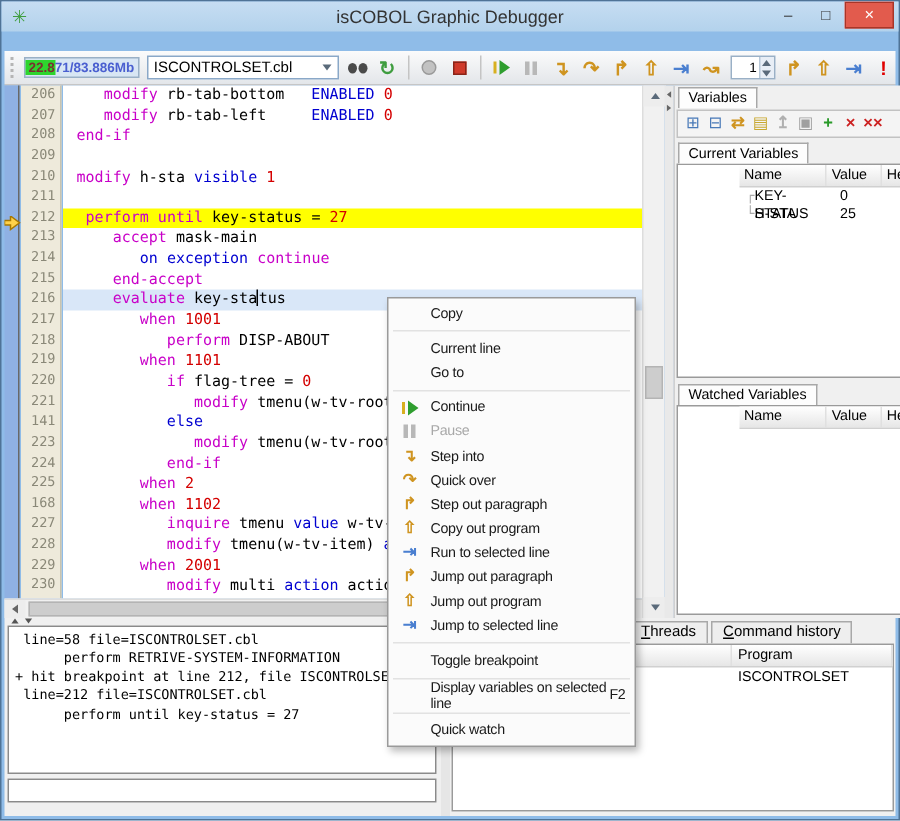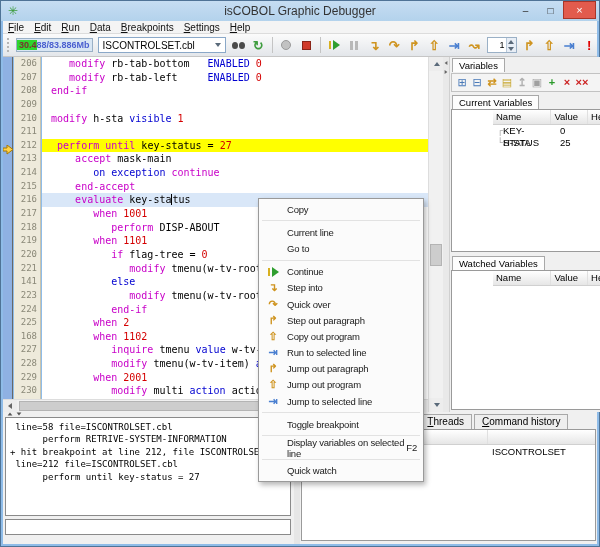--- a/index.html
+++ b/index.html
@@ -122,32 +122,23 @@
   <div class="titlebar">
     <span class="app-icon">✳</span>
     <span class="title">isCOBOL Graphic Debugger</span>
     <span class="controls">
         <span class="wbtn">–</span>
         <span class="wbtn">□</span>
         <span class="wbtn close">×</span>
       </span>
   </div>
 
-  <div class="menubar">
-      <span class="menu-item"><u>F</u>ile</span>
-      <span class="menu-item"><u>E</u>dit</span>
-      <span class="menu-item"><u>R</u>un</span>
-      <span class="menu-item"><u>D</u>ata</span>
-      <span class="menu-item"><u>B</u>reakpoints</span>
-      <span class="menu-item"><u>S</u>ettings</span>
-      <span class="menu-item"><u>H</u>elp</span>
-    </div>
 
   <div class="toolbar">
-      <span class="mem"><span class="mg">30.4</span><span class="mr">88/83.886Mb</span></span>
+      <span class="mem"><span class="mg">22.8</span><span class="mr">71/83.886Mb</span></span>
       <span class="combo">
         <span>ISCONTROLSET.cbl</span>
         <span class="tri-down"></span>
       </span>
       <span class="ticon">
         <span class="ic-binoculars"></span>
       </span>
       <span class="ticon b" style="color: rgb(63, 157, 63);">↻</span>
       <span class="tsep"></span>
       <span class="ticon">
@@ -303,20 +294,21 @@
 
   <div class="bpanel">
     <div class="btabs">
         <span class="btab active"><u>P</u>rograms</span>
         <span class="btab"><u>T</u>hreads</span>
         <span class="btab"><u>C</u>ommand history</span>
       </div>
     <div class="btable">
       <div class="bthead">
         <span class="bt-c1"></span>
+        <span class="bt-c2">Program</span>
       </div>
       <div id="btable-rows">
           <div class="btrow">
             <span class="bt-c1">2/workspace/isCO...</span>
             <span class="bt-c2">ISCONTROLSET</span>
           </div>
         </div>
     </div>
   </div>
 
@@ -331,20 +323,26 @@
       <div class="mitem">
         <span>Go to</span>
       </div>
       <div class="msep"></div>
       <div class="mitem">
         <span class="micon">
           <span class="ic-play"></span>
         </span>
         <span>Continue</span>
       </div>
+      <div class="mitem disabled">
+        <span class="micon">
+          <span class="ic-pause"></span>
+        </span>
+        <span>Pause</span>
+      </div>
       <div class="mitem">
         <span class="micon" style="color: rgb(207, 148, 32); font-weight: bold;">↴</span>
         <span>Step into</span>
       </div>
       <div class="mitem">
         <span class="micon" style="color: rgb(207, 148, 32); font-weight: bold;">↷</span>
         <span>Quick over</span>
       </div>
       <div class="mitem">
         <span class="micon" style="color: rgb(207, 148, 32); font-weight: bold;">↱</span>

